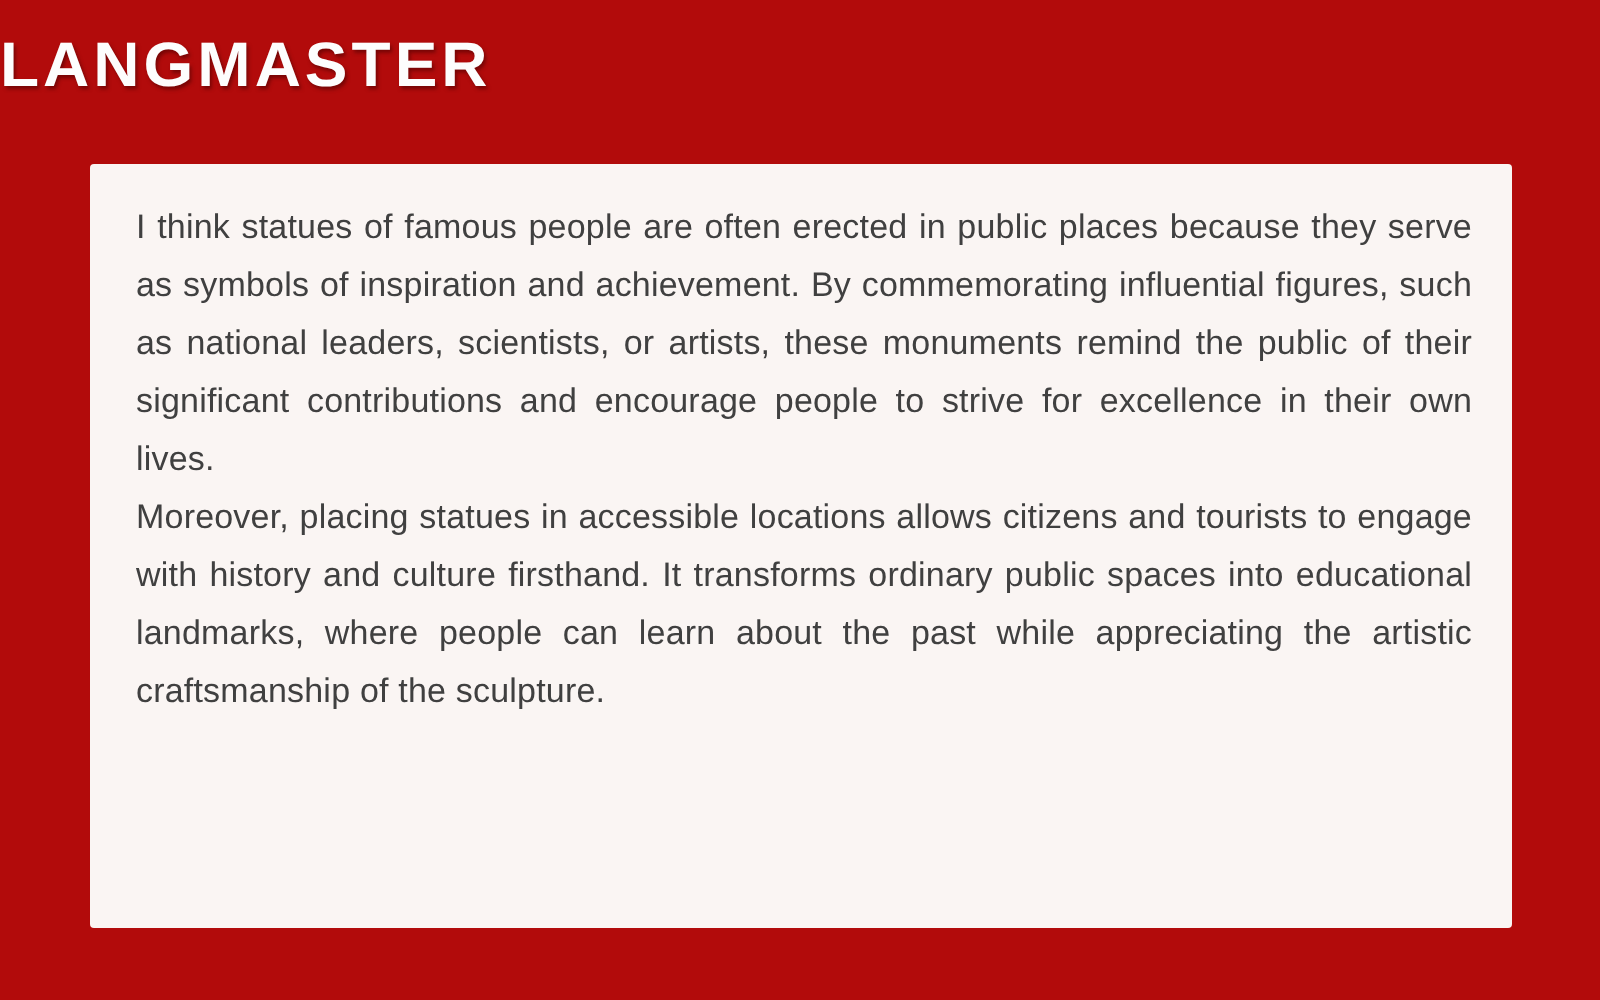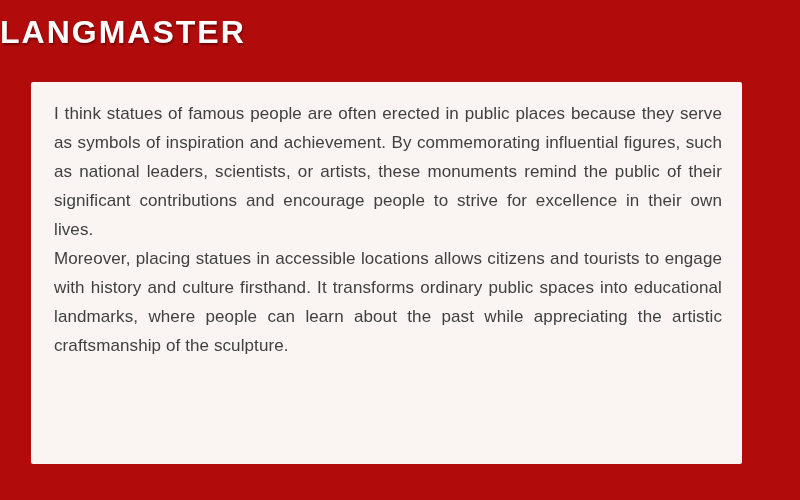--- a/index.html
+++ b/index.html
@@ -23,21 +23,21 @@
     text-align: left;
     color: var(--logo-color, #fdfdfd);
     font-size: 32px;
     font-weight: bold;
     letter-spacing: 2px;
     text-shadow: 1px 2px 2px rgba(70, 0, 0, 0.55);
     transform: scaleY(0.98);
   }
   .essay-card {
     position: absolute;
-    left: 31px;
+    left: 45px;
     top: 82px;
     width: 711px;
     height: 382px;
     background: var(--card-bg, #faf5f3);
     border-radius: 2px;
     padding: 17px 20px 17px 23px;
   }
   .essay-card p {
     font-size: 17px;
     line-height: 29px;

